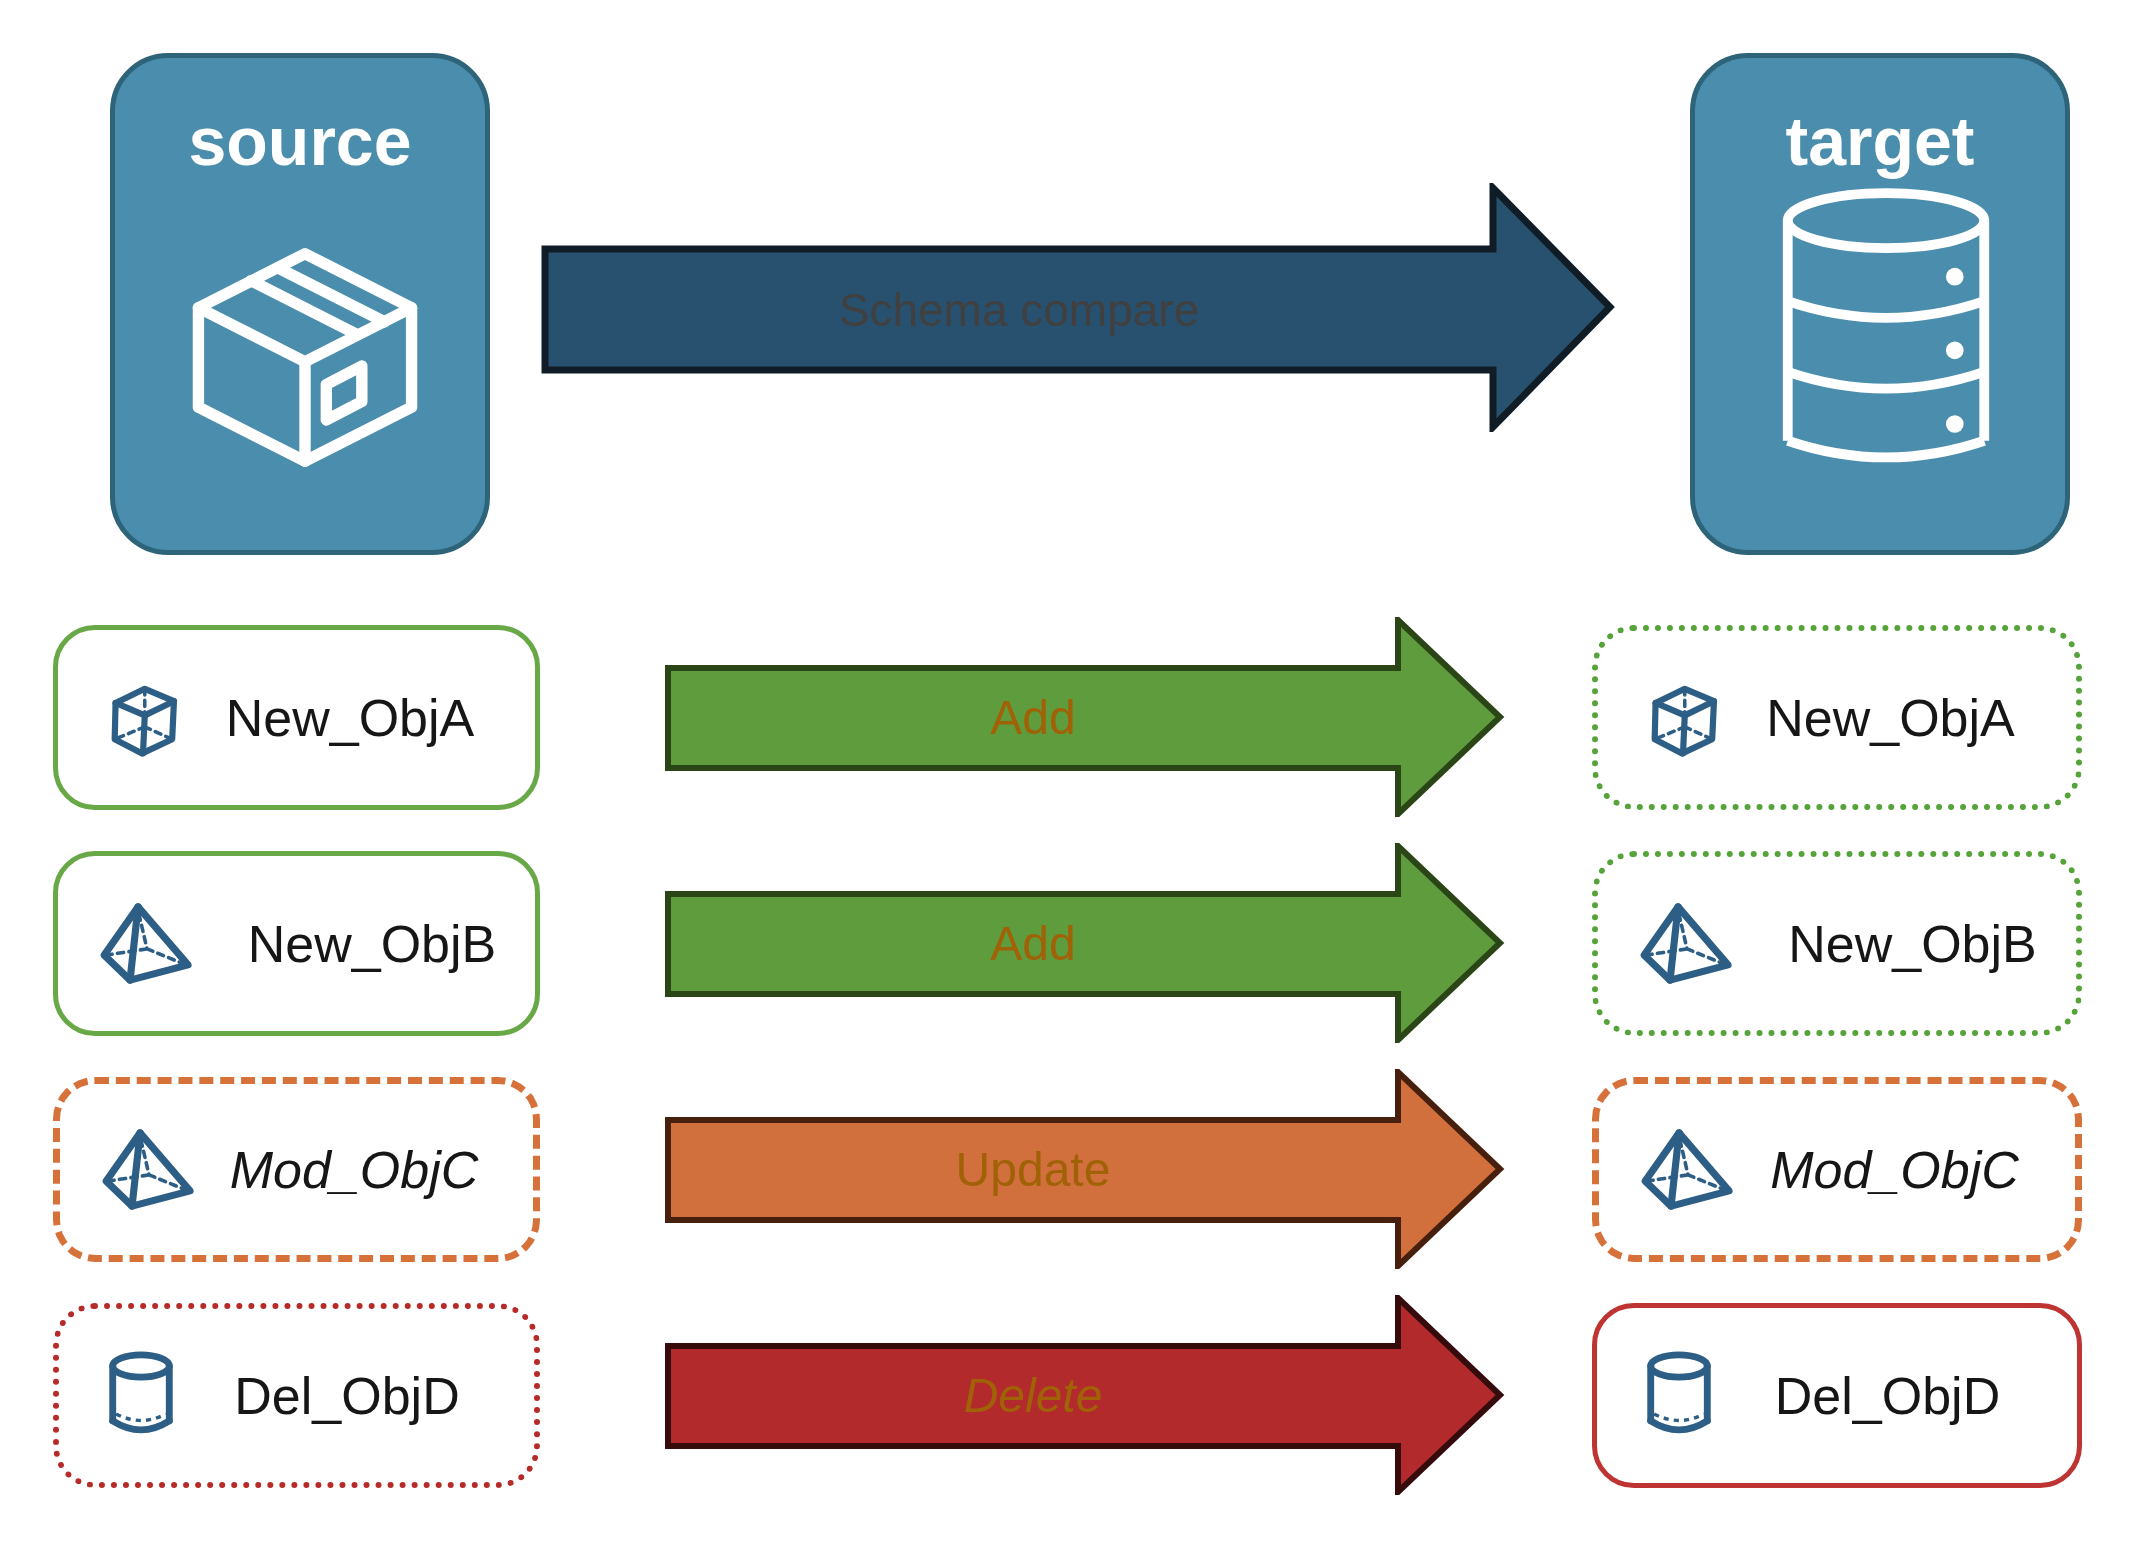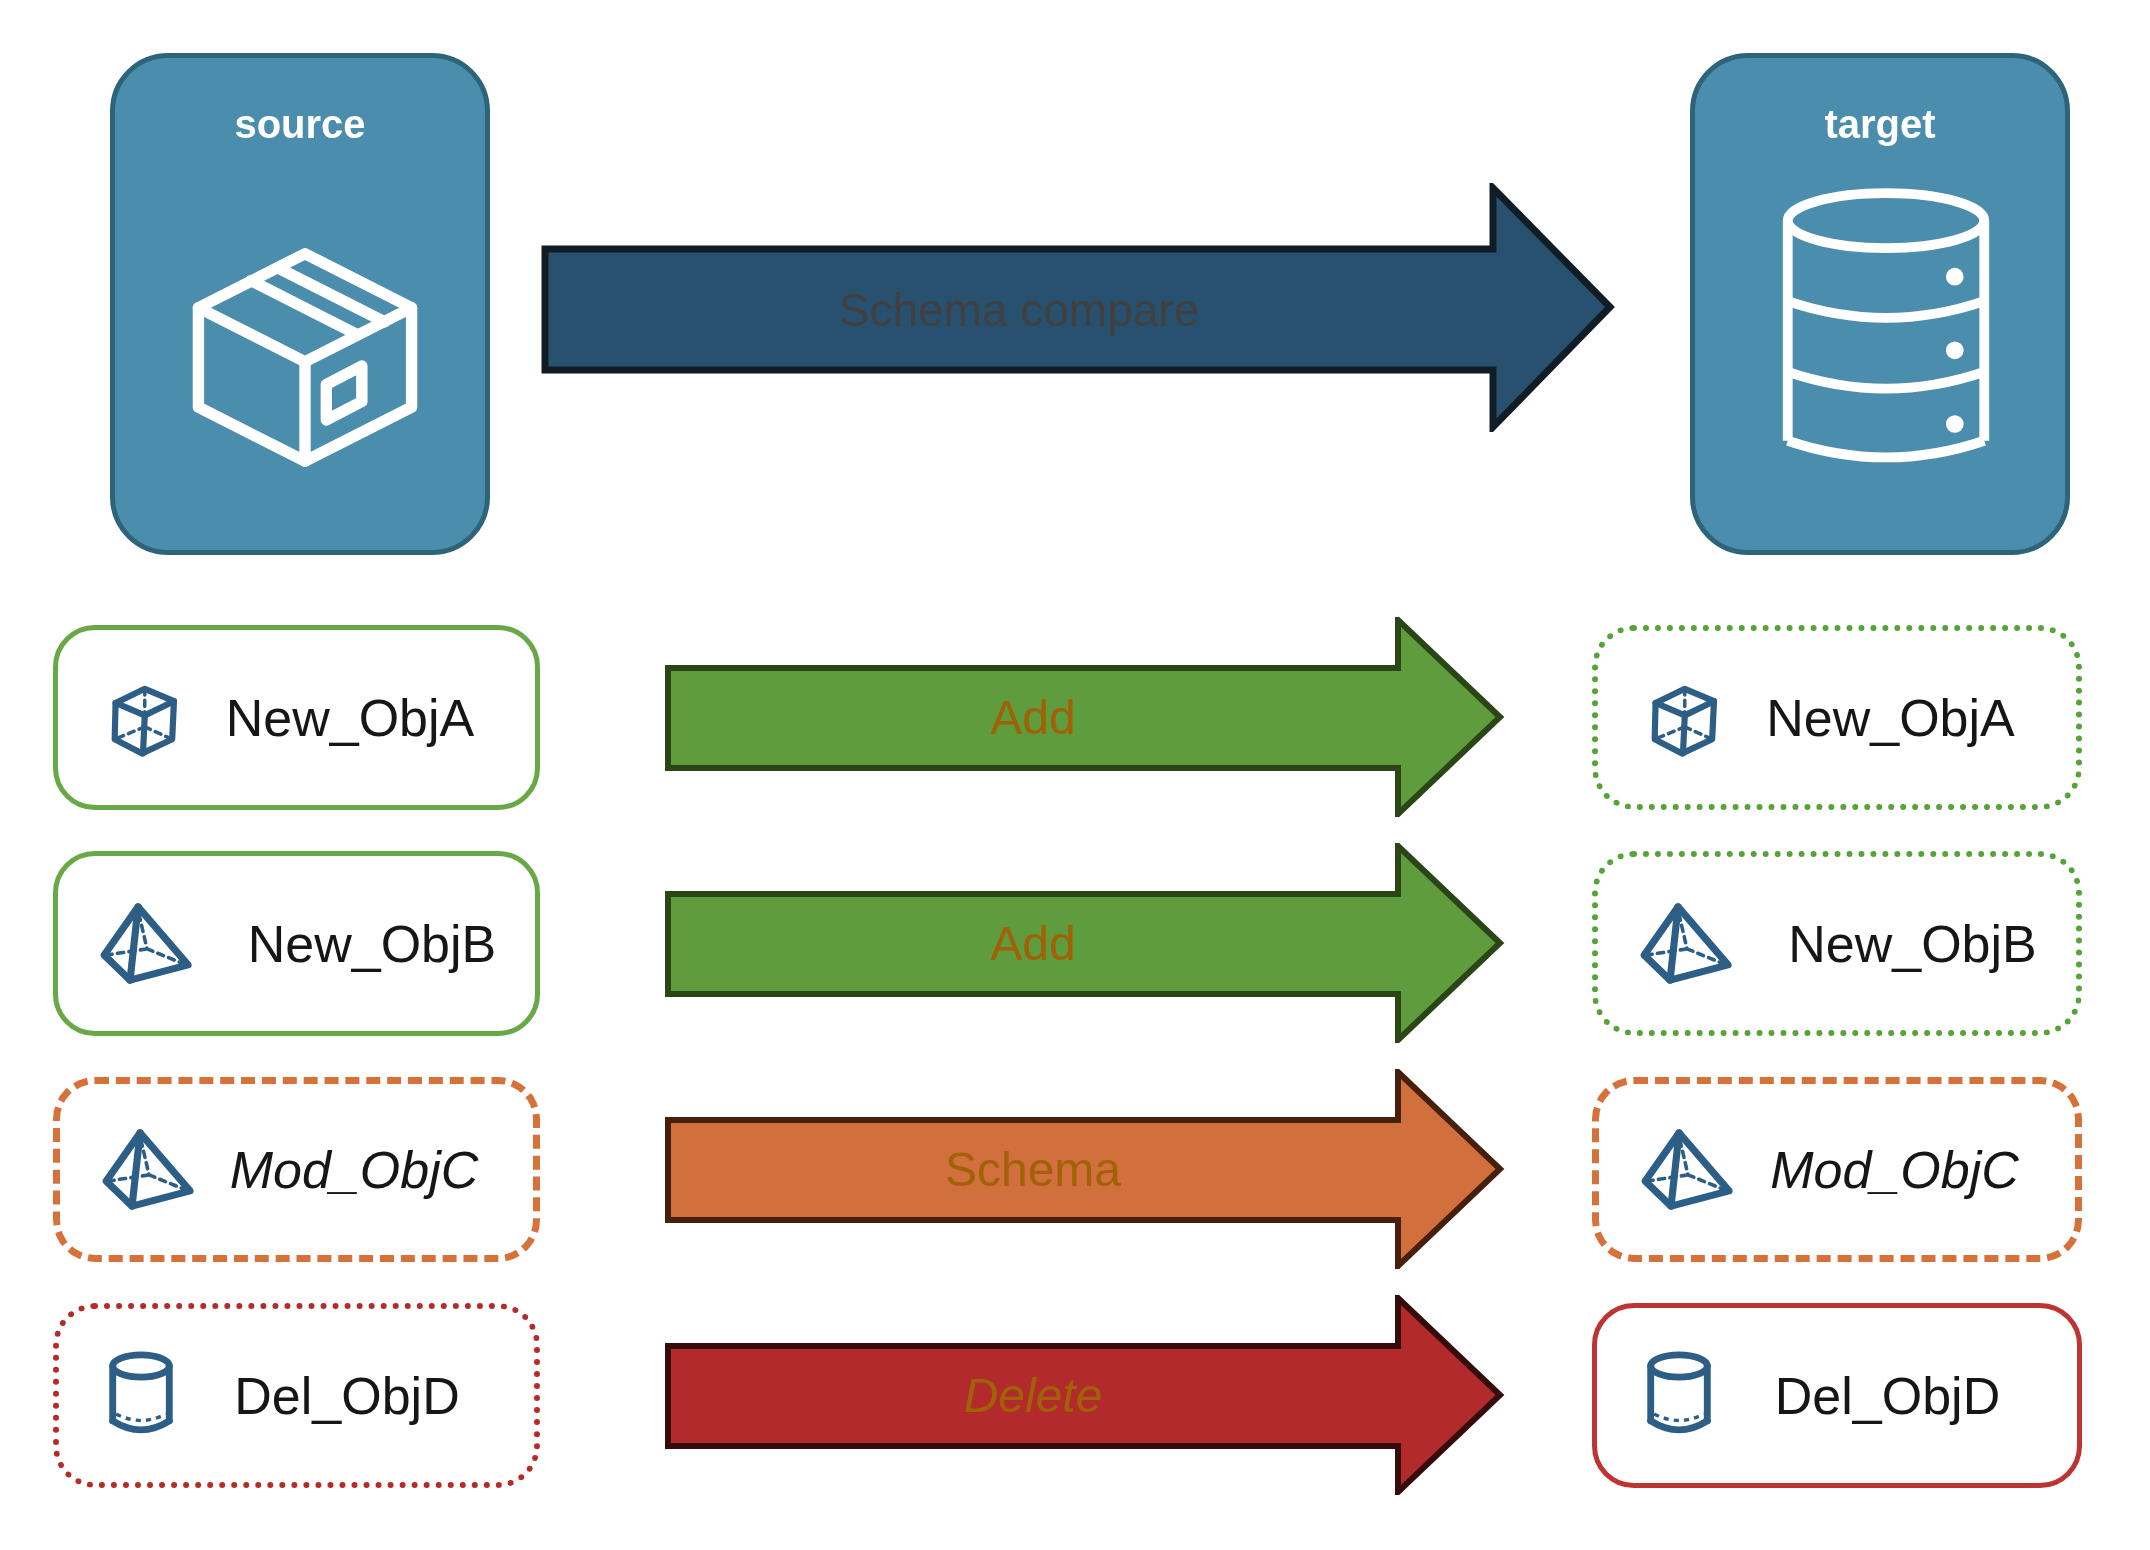--- a/index.html
+++ b/index.html
@@ -8,21 +8,21 @@
     font-family:"Liberation Sans","DejaVu Sans",sans-serif;overflow:hidden;
   }
   
   .panel{
     position:absolute;top:53px;width:380px;height:502px;box-sizing:border-box;
     background:#4B8DAC;border:5px solid #2E6479;border-radius:58px;
   }
   .panel.source{left:110px;}
   .panel.target{left:1658px;margin-left:32px;}
   .panel-title{
-    margin-top:44px;text-align:center;font-size:40px;font-weight:bold;color:#ffffff;
+    margin-top:44px;text-align:center;font-size:68px;font-weight:bold;color:#ffffff;
   }
   .panel-icon{position:absolute;}
   .panel.source .panel-icon{left:55px;top:150px;width:270px;height:306px;}
   .panel.target .panel-icon{left:78px;top:125px;width:226px;height:315px;}
   
   .schema-arrow-svg{position:absolute;left:540px;top:183px;width:1075px;height:249px;}
   .schema-arrow-label{
     position:absolute;left:545px;top:249px;width:948px;height:121px;
     display:flex;align-items:center;justify-content:center;
     font-size:46px;color:#404040;
@@ -161,21 +161,21 @@
           <path stroke-width="8" d="M46,10 L8,64 L37,92 L102,75 Z"></path>
           <path stroke-width="8" d="M46,10 L37,92"></path>
           <path stroke-width="4" stroke-dasharray="7 6" d="M47,18 L56,57 M10,64 L56,57 M56,57 L100,75"></path>
         </g>
       </svg>
       <div class="obj-label">Mod_ObjC</div>
     </div>
     <svg class="row-arrow-svg" viewBox="0 0 845 200">
       <polygon class="fill-update" points="6,51 736,51 736,3 838,100 736,197 736,151 6,151" stroke-width="6"></polygon>
     </svg>
-    <div class="row-arrow-label">Schema</div>
+    <div class="row-arrow-label">Update</div>
     <div class="card right b-dashed-orange">
       <svg class="obj-icon" width="100" height="91" viewBox="0 0 112 102">
         <g fill="none" stroke="#2D5E85" stroke-linejoin="round" stroke-linecap="round">
           <path stroke-width="8" d="M46,10 L8,64 L37,92 L102,75 Z"></path>
           <path stroke-width="8" d="M46,10 L37,92"></path>
           <path stroke-width="4" stroke-dasharray="7 6" d="M47,18 L56,57 M10,64 L56,57 M56,57 L100,75"></path>
         </g>
       </svg>
       <div class="obj-label">Mod_ObjC</div>
     </div>

